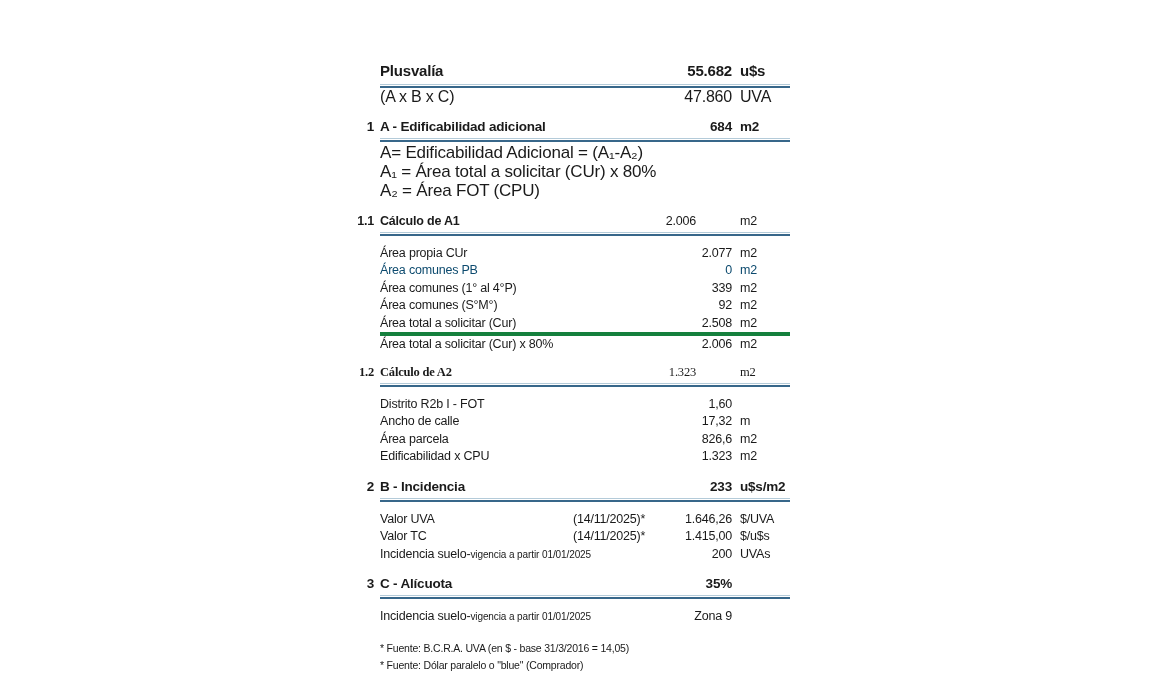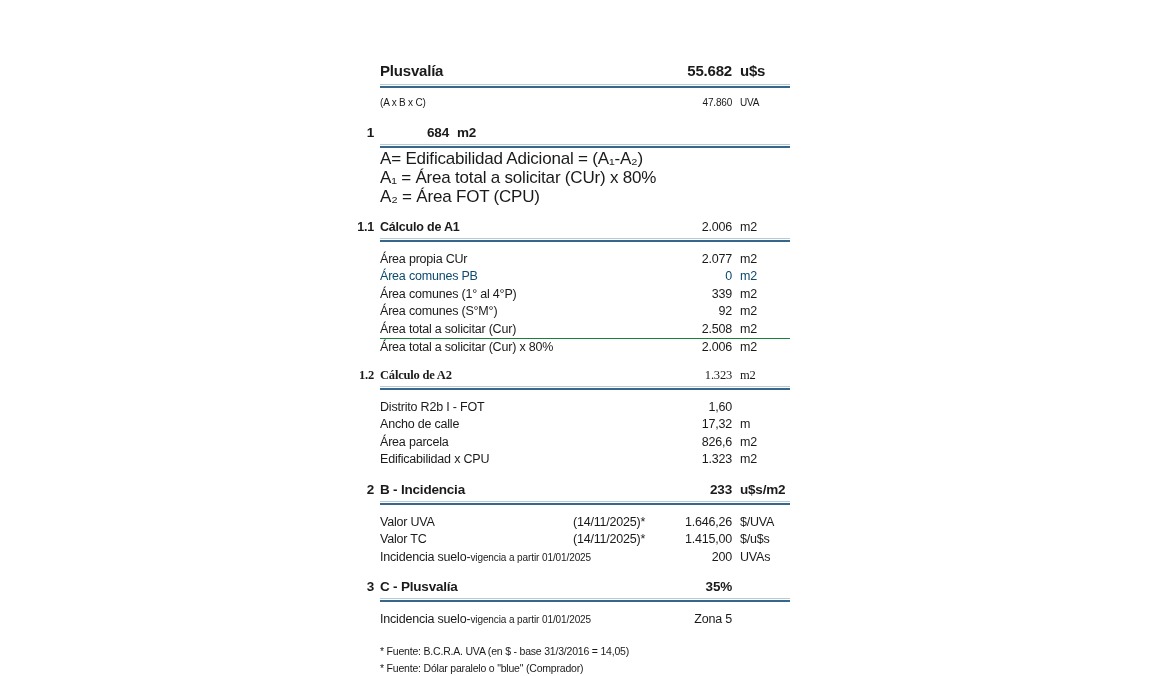--- a/index.html
+++ b/index.html
@@ -9,33 +9,33 @@
   
   .dblrule{height:1px;border-top:1px solid #b4cbd9;border-bottom:2px solid #38678a;margin-top:3px;}
 
   
   .row{display:flex;align-items:baseline;line-height:17.5px;font-size:12.5px;position:relative;}
   .r-label{flex:1;white-space:nowrap;}
   .r-date{width:90px;text-align:left;white-space:nowrap;}
   .r-val{width:69px;text-align:right;white-space:nowrap;}
   .r-unit{width:50px;padding-left:8px;white-space:nowrap;}
   .row.red{color:#0c4a6e;}
-  .row.sumline{border-top:1px solid #15803d;}
+  .row.sumline{border-top:4px solid #15803d;}
   .small-note{font-size:10px;letter-spacing:-0.1px;}
 
   
   .hdr{display:flex;align-items:baseline;font-weight:bold;position:relative;}
   .hdr .num{position:absolute;right:calc(100% + 6px);font-weight:bold;white-space:nowrap;}
   .title-row{font-size:15px;line-height:21px;margin-top:0;}
   .sec-hdr{font-size:13.5px;line-height:17px;}
-  .sub-hdr{font-size:12.5px;line-height:16px;}
+  .sub-hdr{font-size:12.5px;line-height:16px;gap:36px;}
   .sub-hdr .r-val{font-weight:normal;}
   .sub-hdr .r-unit{font-weight:normal;}
 
-  .axbxc{margin-top:6px;font-size:10px;}
+  .axbxc{font-size:16px;}
   .formulas{margin-top:1px;font-size:17px;line-height:19px;}
   .tbody{margin-top:9px;}
   .mt10{margin-top:10px;font-family:Liberation Serif, serif;}
   .mt12{margin-top:12px;}
   .mt13{margin-top:13px;}
 
   .footnotes{margin-top:14px;font-size:10.5px;line-height:17px;}
 </style>
 </head>
 <body>
@@ -50,20 +50,21 @@
   <div class="dblrule"></div>
 
   <div class="row axbxc">
     <span class="r-label">(A x B x C)</span>
     <span class="r-val">47.860</span>
     <span class="r-unit">UVA</span>
   </div>
 
   <div class="hdr sec-hdr mt12">
     <span class="num">1</span>
+    <span class="r-label">A - Edificabilidad adicional</span>
     <span class="r-val">684</span>
     <span class="r-unit">m2</span>
   </div>
   <div class="dblrule"></div>
 
   <div class="formulas">
     <div>A= Edificabilidad Adicional = (A₁-A₂)</div>
     <div>A₁ =  Área total a solicitar (CUr) x 80%</div>
     <div>A₂ =  Área FOT (CPU)</div>
   </div>
@@ -163,30 +164,30 @@
     </div>
     <div class="row">
       <span class="r-label"><span>Incidencia suelo-</span><span class="small-note">vigencia a partir 01/01/2025</span></span>
       <span class="r-val">200</span>
       <span class="r-unit">UVAs</span>
     </div>
   </div>
 
   <div class="hdr sec-hdr mt12">
     <span class="num">3</span>
-    <span class="r-label">C - Plusvalía</span>
+    <span class="r-label">C - Alícuota</span>
     <span class="r-val">35%</span>
     <span class="r-unit"></span>
   </div>
   <div class="dblrule"></div>
 
   <div class="tbody">
     <div class="row">
       <span class="r-label"><span>Incidencia suelo-</span><span class="small-note">vigencia a partir 01/01/2025</span></span>
-      <span class="r-val">Zona 5</span>
+      <span class="r-val">Zona 9</span>
       <span class="r-unit"></span>
     </div>
   </div>
 
   <div class="footnotes">
     <div>* Fuente: B.C.R.A. UVA (en $ - base 31/3/2016 = 14,05)</div>
     <div>* Fuente: Dólar paralelo o "blue" (Comprador)</div>
   </div>
 
 </div>

